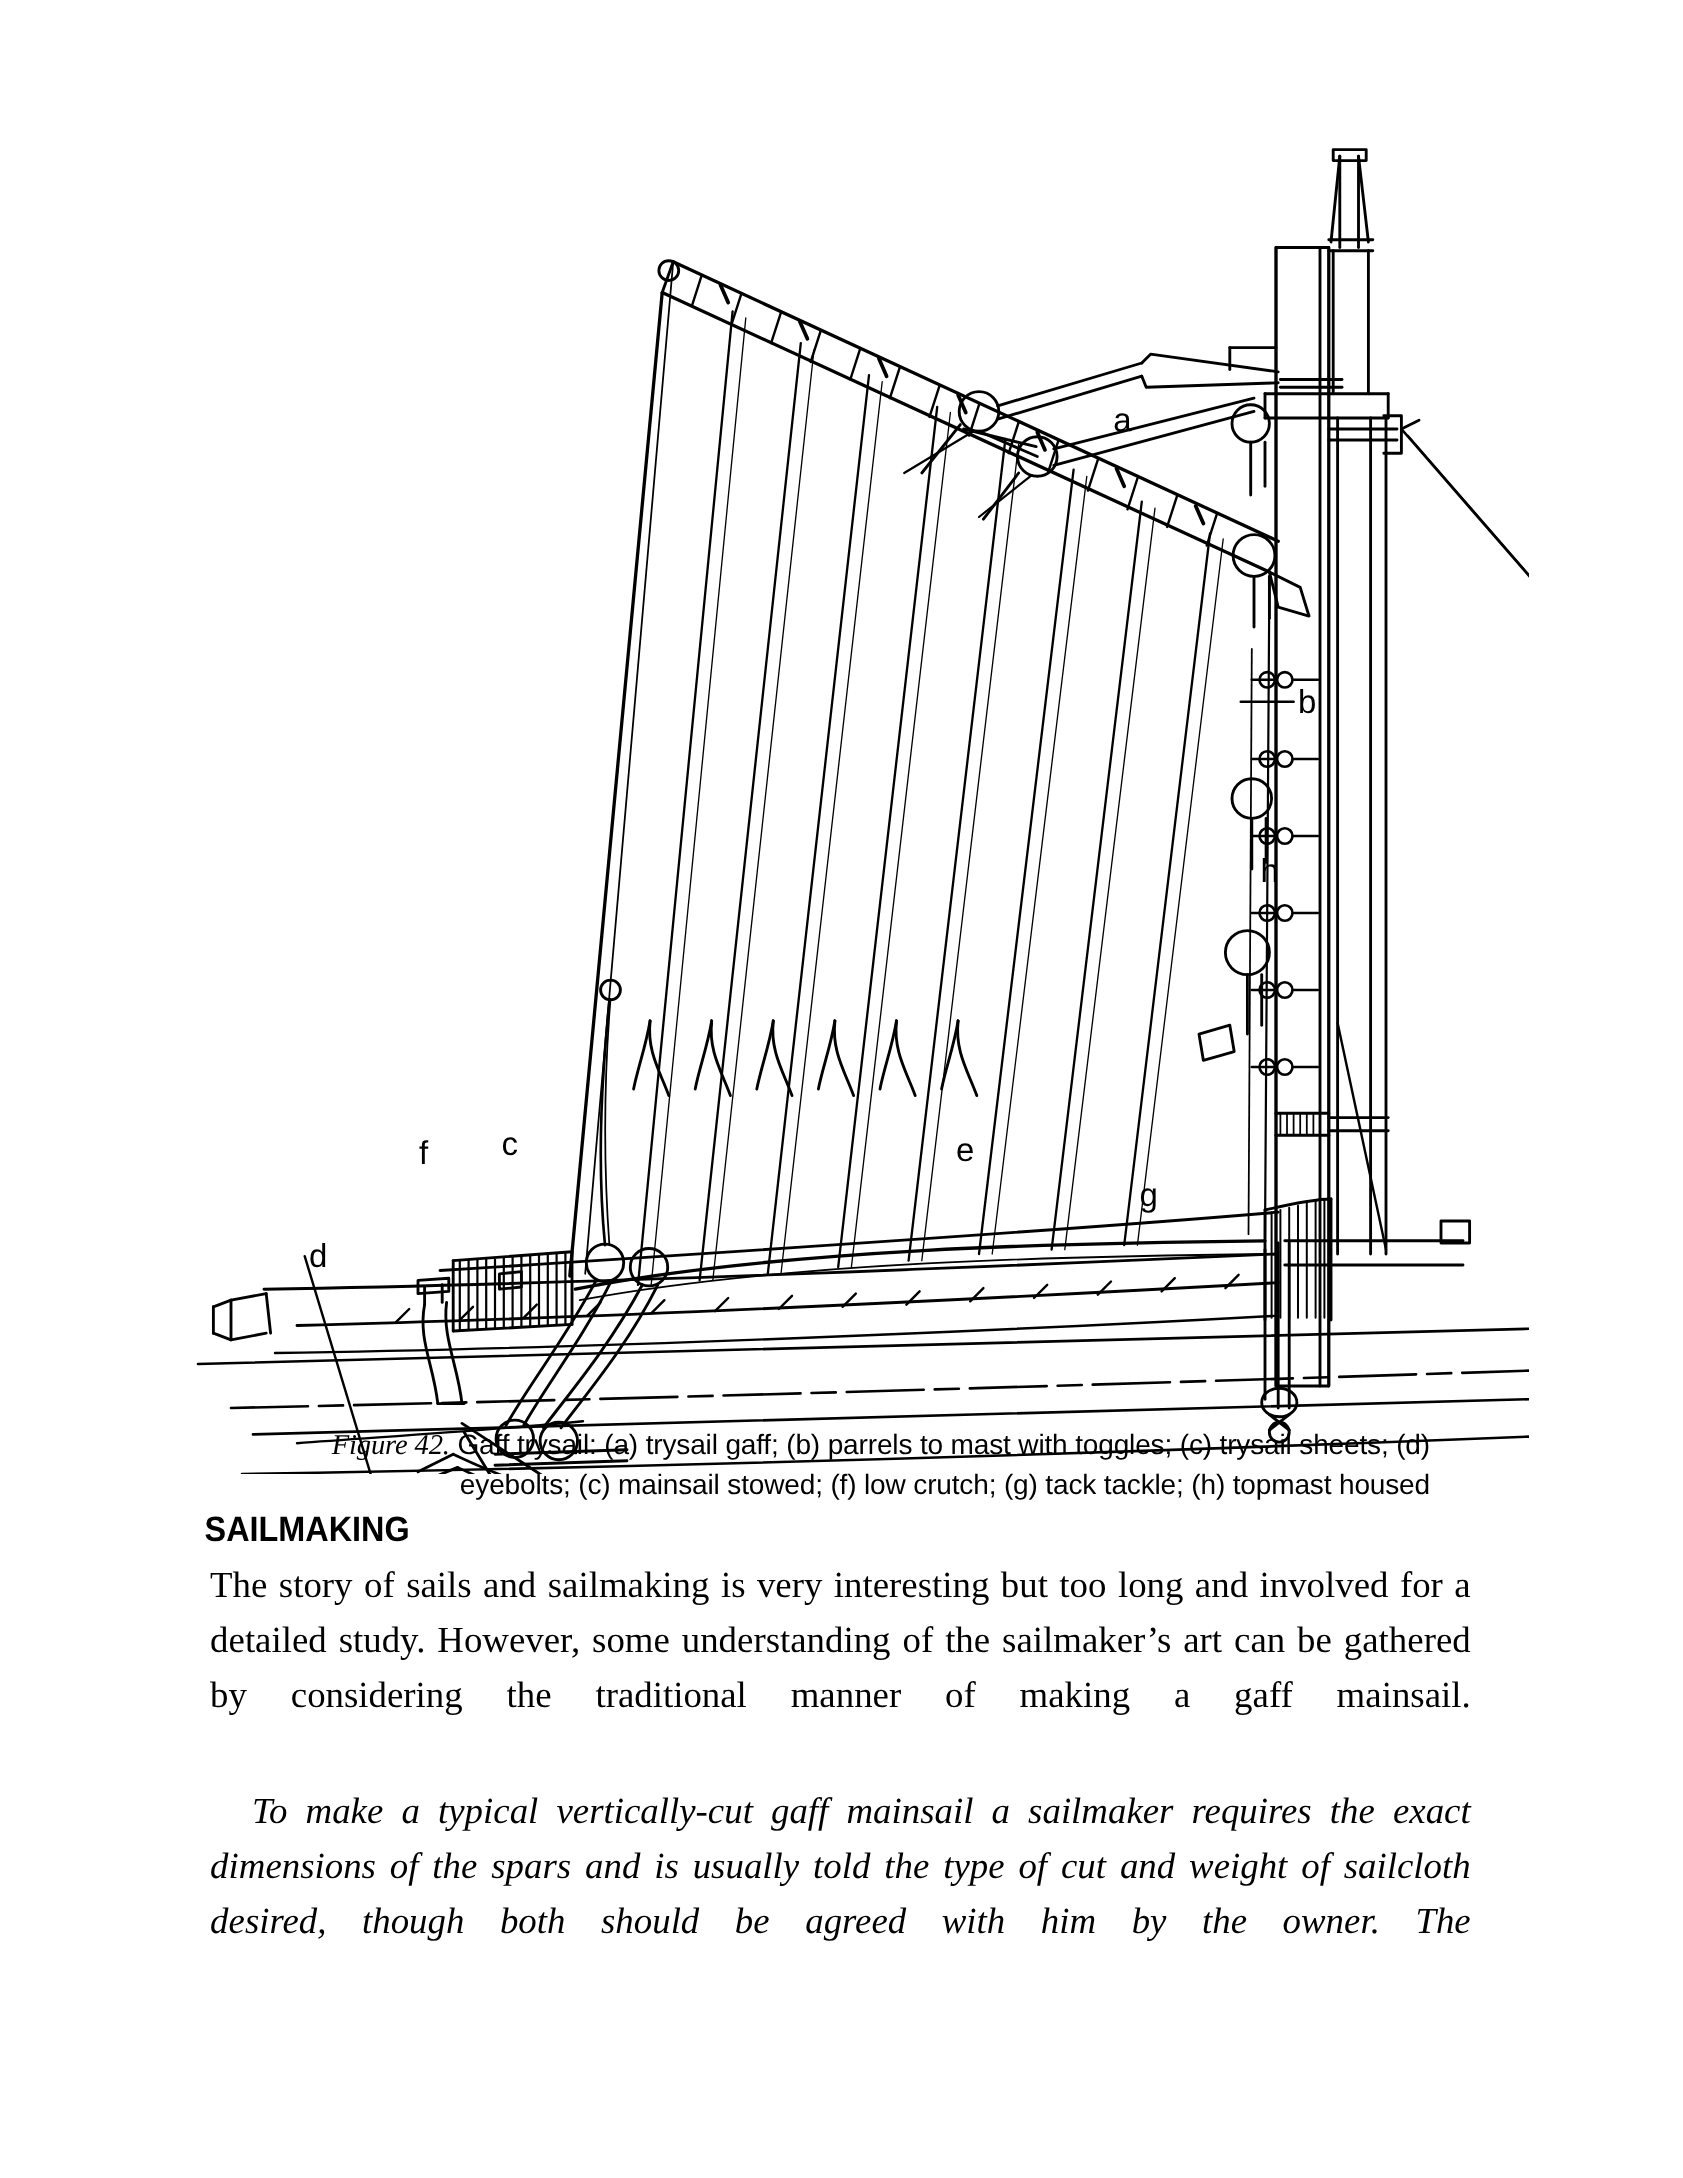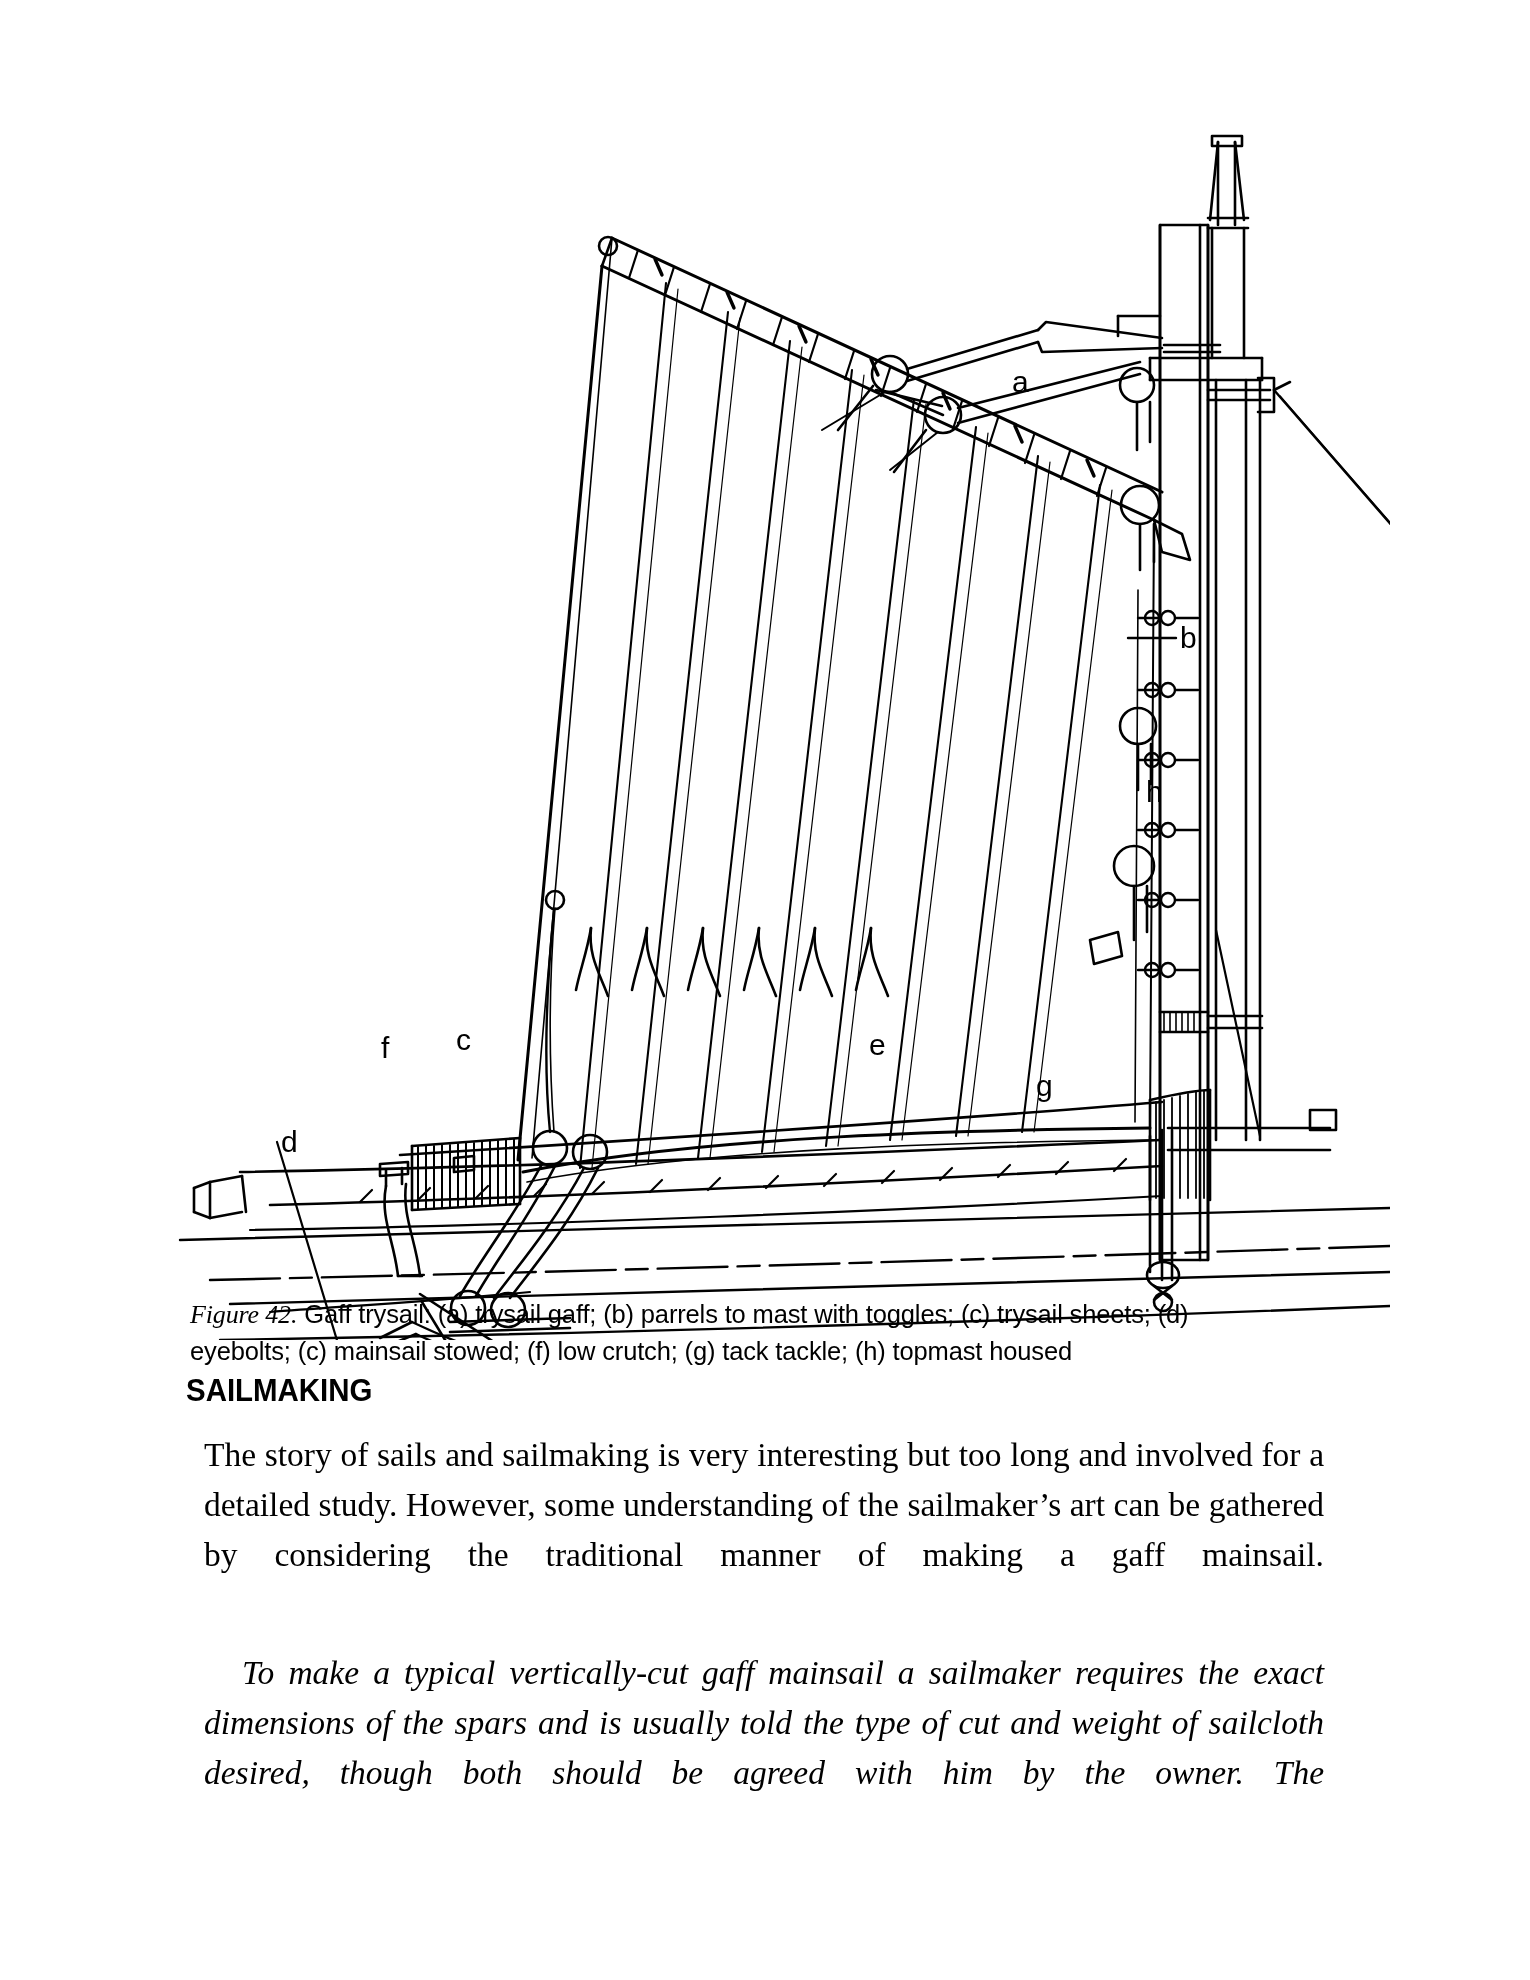--- a/index.html
+++ b/index.html
@@ -43,21 +43,21 @@
     font-size: 30px;
     fill: #000;
   }
 
   
   #figure-caption {
     position: absolute;
     left: 190px;
     top: 1296px;
     width: 1110px;
-    text-align: left;
+    text-align: right;
     font-family: "Liberation Sans", sans-serif;
     font-size: 25.5px;
     line-height: 36px;
     letter-spacing: -0.15px;
     color: #000;
   }
   #figure-caption .fig-num {
     font-family: "Liberation Serif", serif;
     font-style: italic;
     font-size: 26px;
@@ -80,21 +80,21 @@
     letter-spacing: 0px;
     margin: 0 0 2px 0;
     transform: scaleX(0.92);
     transform-origin: left center;
   }
 
   .para {
     font-family: "Liberation Serif", serif;
     font-size: 33.5px;
     line-height: 50px;
-    margin: 18px;
+    margin: 5px;
     text-align: justify;
     text-justify: inter-word;
     hyphens: none;
   }
   .para.indent { text-indent: 38px; font-style: italic; }
 
   
   .para:after {
     content: "";
     display: inline-block;

